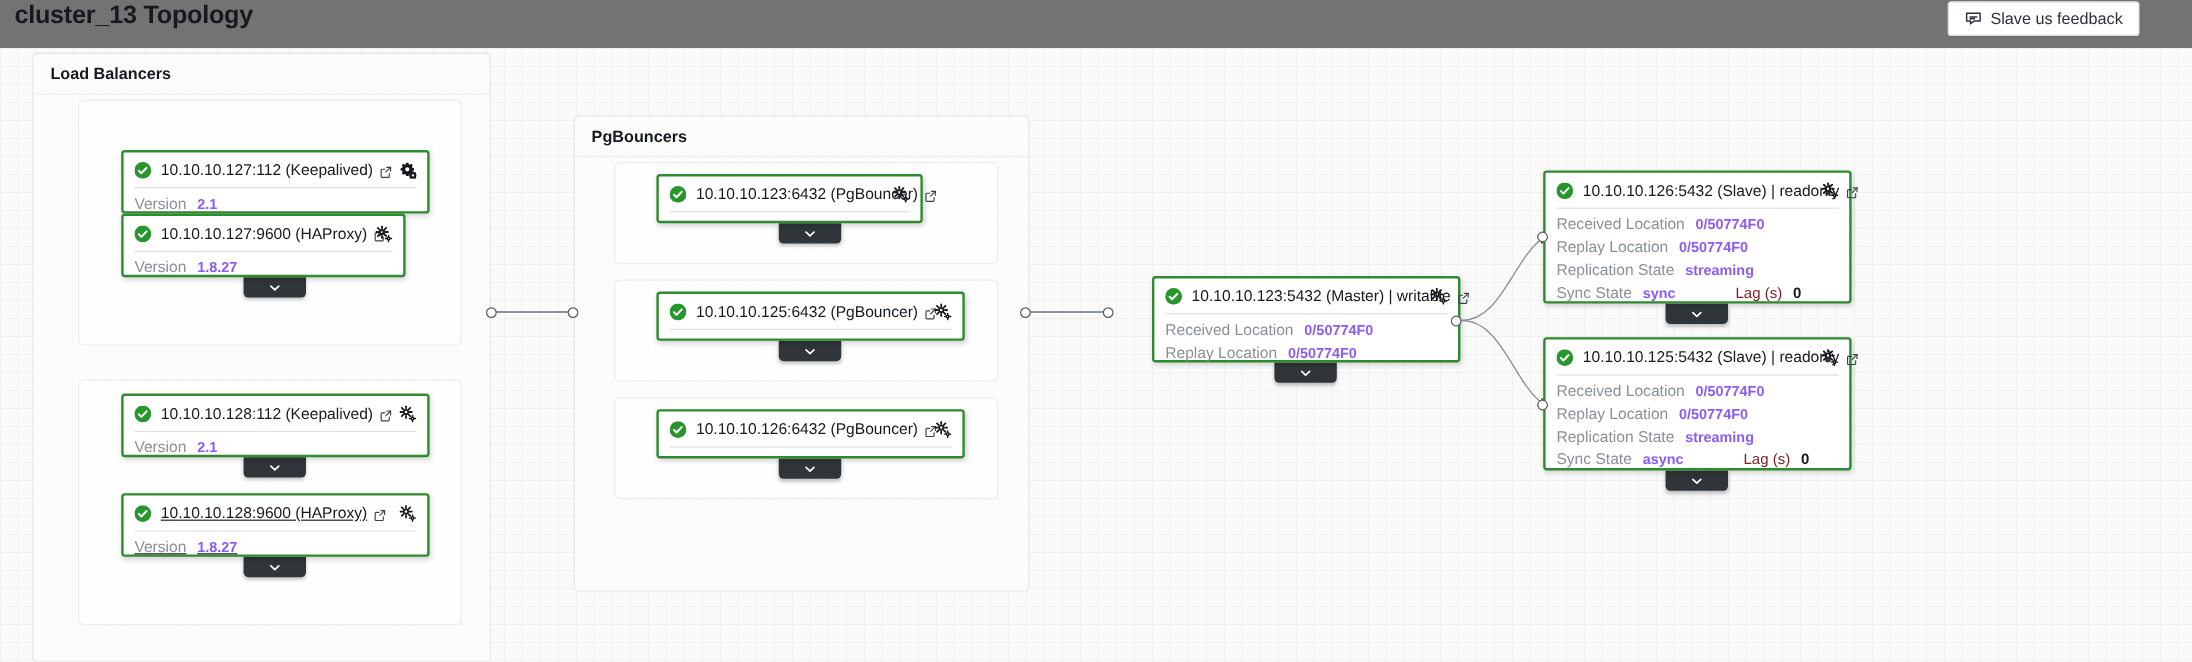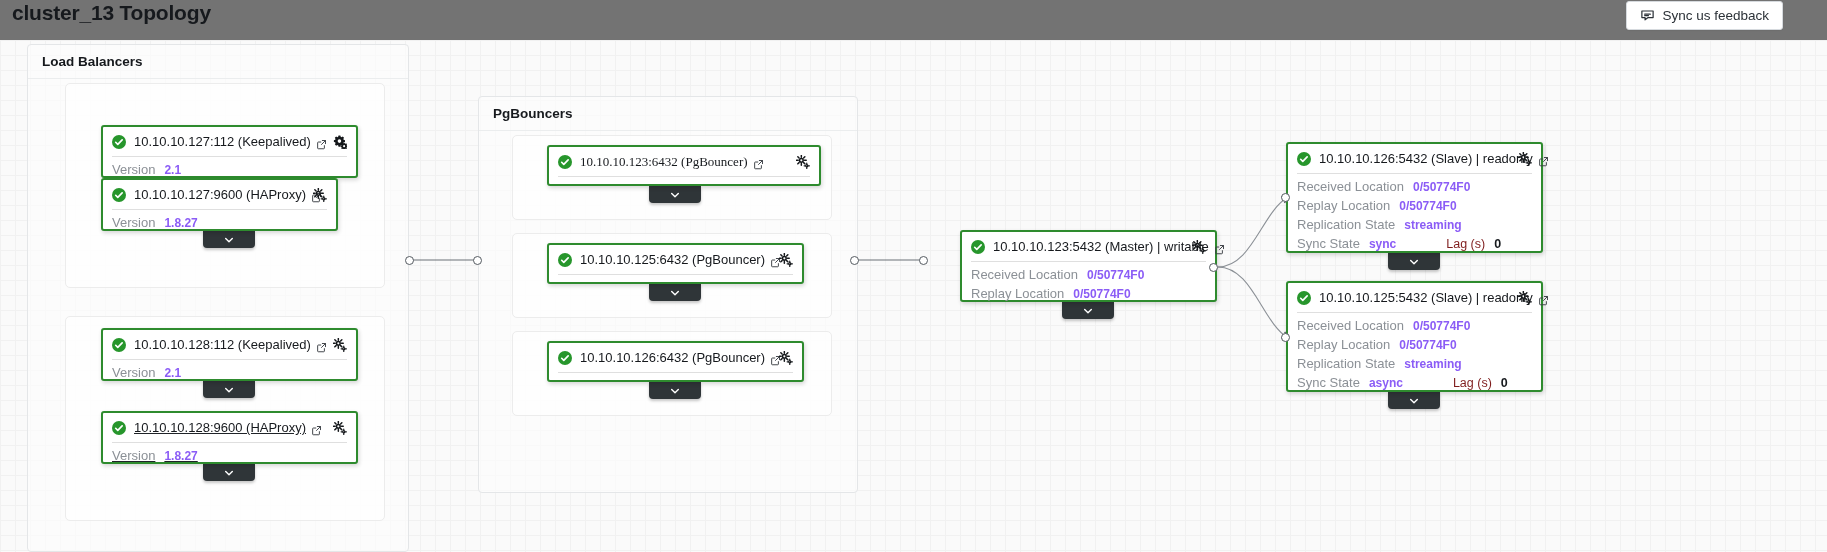--- a/index.html
+++ b/index.html
@@ -119,21 +119,21 @@
 
 <div id="header">
   <div id="page-title">cluster_13 Topology</div>
   <div id="feedback-btn">
     <span class="fb-ico">
       <svg viewBox="0 0 16 16" width="15" height="15" fill="none" stroke="#2b3137" stroke-width="1.3">
         <path d="M2 3.2h12v7H8.6L5.4 12.6V10.2H2z" stroke-linejoin="round"></path>
         <path d="M5 6.6h6M5 8.2h4" stroke-linecap="round"></path>
       </svg>
     </span>
-    <span>Sync us feedback</span>
+    <span>Slave us feedback</span>
   </div>
 </div>
 
 <div id="canvas">
 
   <svg id="edge-layer">
     <defs>
       <marker id="arrowhead" markerWidth="9" markerHeight="9" refX="7" refY="4.5" orient="auto" markerUnits="userSpaceOnUse">
         <path d="M1,1 L7,4.5 L1,8" fill="none" stroke="#4b5157" stroke-width="1.3"></path>
         <path d="M3.6,1 L9.6,4.5 L3.6,8" fill="none" stroke="#4b5157" stroke-width="1.3"></path>
@@ -313,21 +313,21 @@
   </div>
 
   <div class="handle" style="left:405px; top:216px;"></div>
 
   <div class="group-panel" style="left:478px; top:56px; width:380px; height:397px;">
     <div class="group-title">PgBouncers</div>
     <div class="group-hr"></div>
   </div>
 
   <div class="subgroup" style="left:512px; top:95px; width:320px; height:85px;"></div>
-  <div class="node" style="left:547px; top:105px; width:274px; height:41px;font-family:Liberation Serif, serif;">
+  <div class="node" style="left:547px; top:105px; width:222px; height:41px;">
     <div class="node-head">
       <span class="ok-icon">
         <svg viewBox="0 0 16 16">
             <circle cx="8" cy="8" r="8" fill="#27962c"></circle>
             <path d="M4.2 8.3l2.4 2.4 5-5.2" fill="none" stroke="#fff" stroke-width="1.9" stroke-linecap="round" stroke-linejoin="round"></path>
           </svg>
       </span>
       <span class="node-label">10.10.10.123:6432 (PgBouncer)</span>
       <span class="ext-icon">
         <svg viewBox="0 0 16 16" fill="none" stroke="#3c4146" stroke-width="1.4">

